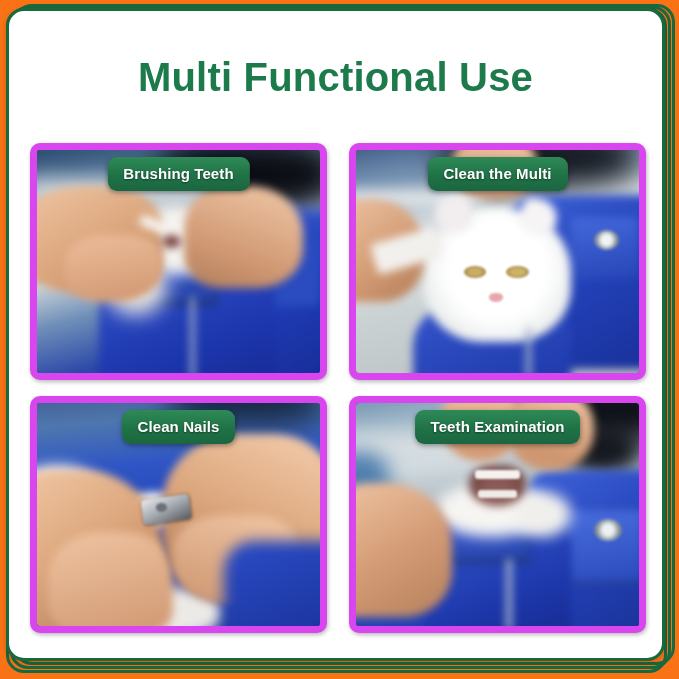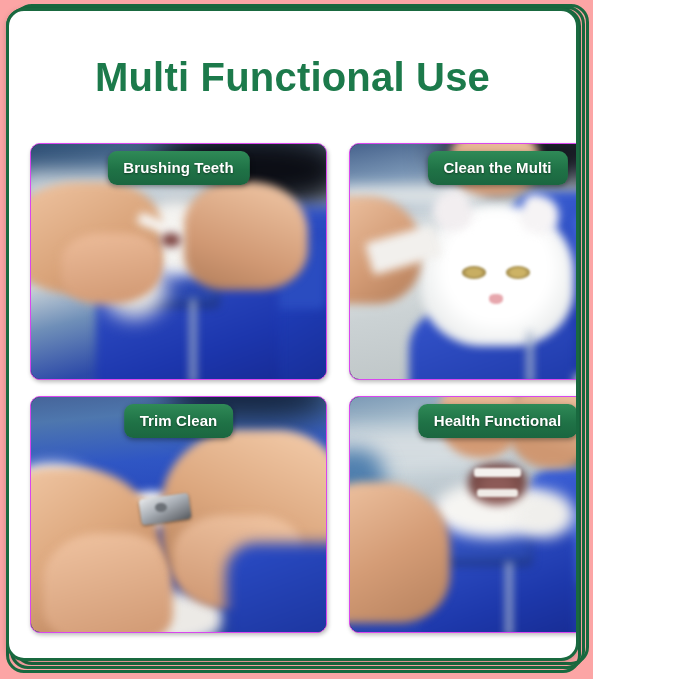--- a/index.html
+++ b/index.html
@@ -7,22 +7,22 @@
   html, body {
     width: 679px; height: 679px;
     background: #ffffff;
     font-family: "Liberation Sans", sans-serif;
     overflow: hidden;
   }
 
   
   #poster {
     position: relative;
-    width: 593px; height: 679px;
-    background: #fca5a5;
+    width: 679px; height: 679px;
+    background: #f97316;
   }
   .frame-layer {
     position: absolute;
     border: 3px solid #19693f;
     border-radius: 18px;
     background: transparent;
     pointer-events: none;
   }
   .frame-l1 { left: 14px;  top: 4px;  right: 4px;  bottom: 14px; }
   .frame-l2 { left: 10px;  top: 6px;  right: 8px;  bottom: 10px; }
@@ -60,21 +60,21 @@
     grid-template-columns: 1fr 1fr;
     grid-template-rows: 1fr 1fr;
     column-gap: 22px;
     row-gap: 16px;
   }
 
   .panel {
     position: relative;
     border-radius: 10px;
     overflow: hidden;
-    border: 1px solid #d946ef;
+    border: 7px solid #d946ef;
     box-shadow: 1px 2px 4px rgba(0,0,0,.28);
     background: #20324a;
   }
 
   .photo {
     position: absolute;
     inset: 0;
     overflow: hidden;
   }
 
@@ -201,21 +201,21 @@
           <div class="shape blur4" style="left:4%;top:58%;width:44%;height:46%;background:linear-gradient(165deg,#f0c4a2,#cf9771);border-radius:44% 38% 24% 30%;"></div>
 
           <div class="shape blur4" style="left:44%;top:14%;width:62%;height:74%;background:linear-gradient(205deg,#f5cfae,#dca77e 50%,#b9855f 86%);border-radius:44% 36% 34% 40%;"></div>
           <div class="shape blur4" style="left:48%;top:50%;width:44%;height:40%;background:linear-gradient(195deg,#f0c5a3,#cd9570);border-radius:40% 34% 36% 44%;"></div>
 
           <div class="shape" style="left:37%;top:42%;width:17%;height:11%;background:linear-gradient(160deg,#e8eaec,#a9afb6 45%,#75797f 80%,#53565b);border-radius:4px;transform:rotate(-8deg);filter:blur(1.2px);box-shadow:0 1px 3px rgba(0,0,0,.5);"></div>
           <div class="shape" style="left:42%;top:45%;width:4%;height:4%;background:#6c7177;border-radius:50%;filter:blur(.8px);"></div>
 
           <div class="shape blur7" style="left:66%;top:62%;width:42%;height:46%;background:linear-gradient(160deg,#2a4cc6,#1a3299);border-radius:30px 0 0 0;"></div>
         </div>
-        <div class="badge">Trim Clean</div>
+        <div class="badge">Clean Nails</div>
       </div>
 
       <div class="panel">
         <div class="photo">
           <div class="bg" style="background:linear-gradient(170deg,#7c9ab6 0%,#a7bdcd 12%,#cfd9de 26%,#b7c3cb 40%,#2b4bbd 64%,#1e3aa8 100%);"></div>
 
           <div class="shape blur16" style="left:56%;top:-14%;width:60%;height:34%;background:#0e1118;border-radius:40%;"></div>
           <div class="shape blur10" style="left:74%;top:10%;width:26%;height:22%;background:#15181f;border-radius:50%;"></div>
 
           <div class="shape blur10" style="left:-8%;top:14%;width:58%;height:14%;background:#d6dde1;border-radius:24px;"></div>
@@ -237,18 +237,18 @@
 
           <div class="shape blur4" style="left:40%;top:28%;width:20%;height:18%;background:radial-gradient(ellipse at 50% 60%,#8d5b57 30%,#6f4340 70%,#523230 100%);border-radius:46% 46% 52% 52%;"></div>
           <div class="shape" style="left:42%;top:30%;width:16%;height:4%;background:#f4f1ee;border-radius:3px;filter:blur(1px);"></div>
           <div class="shape" style="left:43%;top:39%;width:14%;height:3.5%;background:#efebe6;border-radius:3px;filter:blur(1px);"></div>
 
           <div class="shape blur4" style="left:30%;top:-8%;width:28%;height:34%;background:linear-gradient(185deg,#f2c8a6,#d39a74 70%);border-radius:42% 38% 46% 48%;"></div>
           <div class="shape blur4" style="left:54%;top:-6%;width:30%;height:36%;background:linear-gradient(200deg,#f3cbaa,#cf9771 70%);border-radius:38% 44% 48% 44%;"></div>
 
           <div class="shape blur4" style="left:-16%;top:36%;width:50%;height:60%;background:linear-gradient(150deg,#f2c9a8,#d49c76 55%,#b5805c);border-radius:42% 46% 34% 30%;"></div>
         </div>
-        <div class="badge">Health Functional</div>
+        <div class="badge">Teeth Examination</div>
       </div>
 
     </div>
   </div>
 </div>
 
 </body></html>

